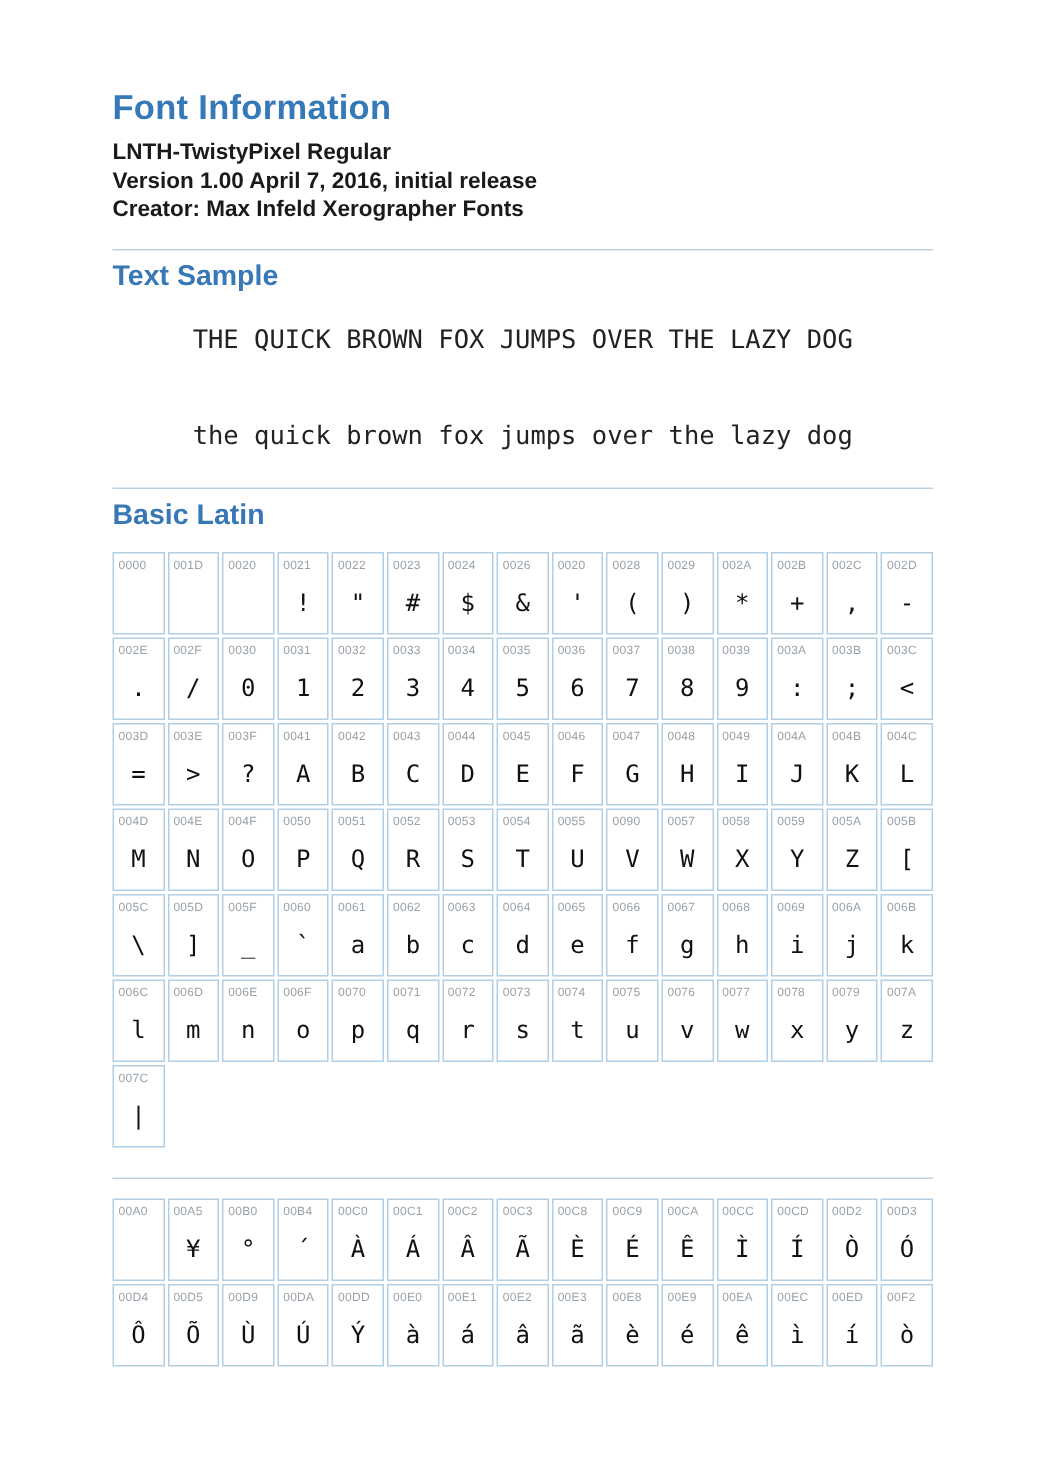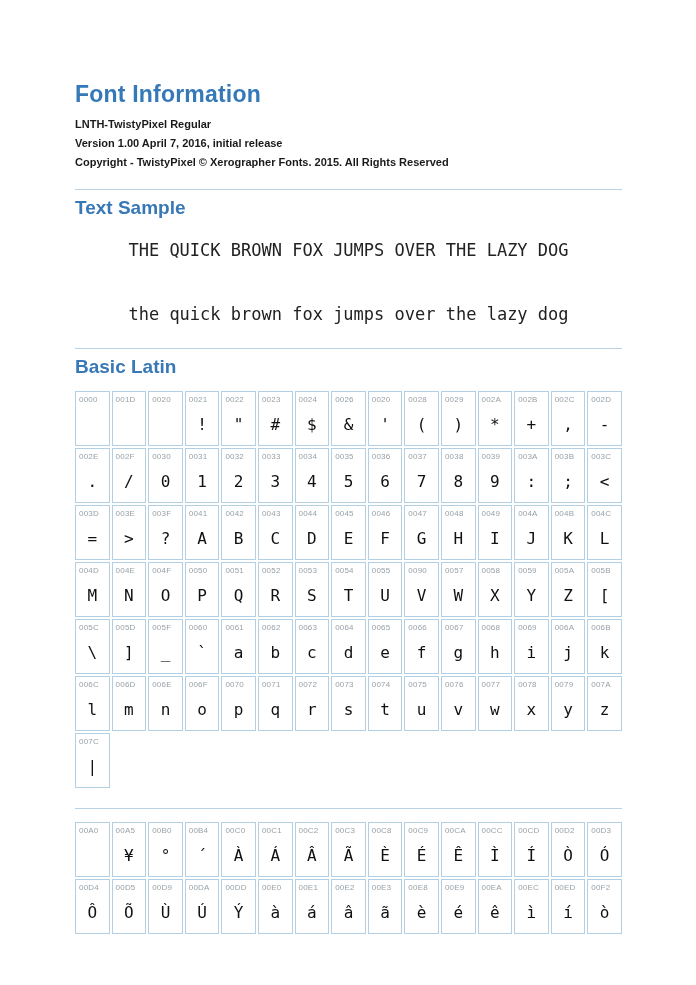--- a/index.html
+++ b/index.html
@@ -4,31 +4,31 @@
 <style>
   html,body{margin:0;padding:0;background:#ffffff;}
   body{
     width:696px;height:985px;overflow:hidden;
     font-family:"Liberation Sans", sans-serif;
     color:#1a1a1a;
   }
   .page{
     width:547px;
     margin:0 0 0 75px;
-    padding-top:81px;
+    padding-top:58px;
   }
   .page-title{
     font-size:23px;
     font-weight:bold;
     color:#3579b8;
     margin:0 0 7px 0;
     letter-spacing:0.2px;
   }
   .info-line{
-    font-size:11px;
+    font-size:15px;
     font-weight:bold;
     color:#1a1a1a;
     line-height:19px;
   }
   .divider{
     border:none;
     border-top:1px solid #b9d2e5;
     margin:0;
   }
   .divider-1{margin-top:17px;}
@@ -88,21 +88,21 @@
 </head>
 <body>
 
 <div class="page">
 
   <h1 class="page-title">Font Information</h1>
 
   <div class="info-block">
     <div class="info-line">LNTH-TwistyPixel Regular</div>
     <div class="info-line">Version 1.00 April 7, 2016, initial release</div>
-    <div class="info-line">Copyright - TwistyPixel © Xerographer Fonts. 2015. All Rights Reserved</div>
+    <div class="info-line">Creator: Max Infeld Xerographer Fonts</div>
   </div>
 
   <hr class="divider divider-1">
 
   <h2 class="section-heading">Text Sample</h2>
 
   <div class="sample sample-upper">THE QUICK BROWN FOX JUMPS OVER THE LAZY DOG</div>
   <div class="sample sample-lower">the quick brown fox jumps over the lazy dog</div>
 
   <hr class="divider divider-2">

